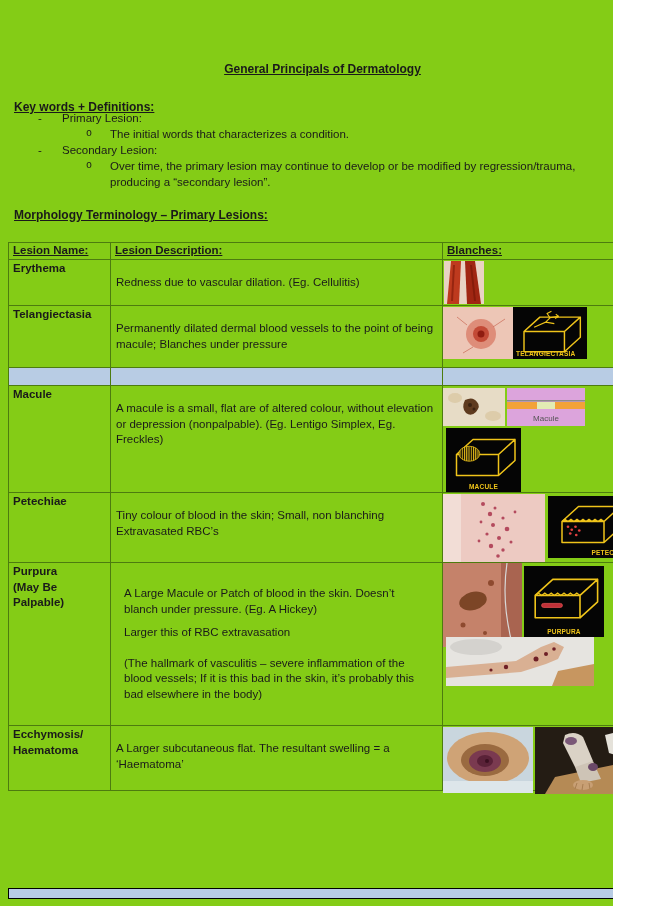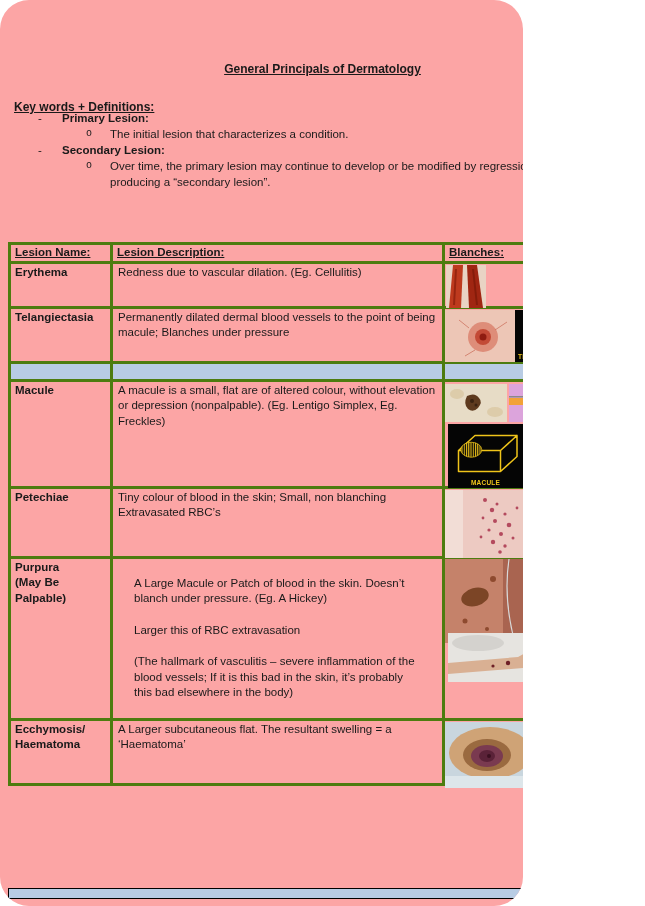--- a/index.html
+++ b/index.html
@@ -1,50 +1,50 @@
 <!DOCTYPE html>
 <html><head>
 <meta charset="utf-8">
 <style>
   * { margin:0; padding:0; box-sizing:border-box; }
   body { background:#ffffff; }
   .page {
-    position:relative; width:523px; height:906px; background:#fca5a5;
-    font-family:"Liberation Sans", sans-serif; color:#1a1a1a; overflow:hidden;border-radius:29px;
+    position:relative; width:613px; height:906px; background:#84cc16;
+    font-family:"Liberation Sans", sans-serif; color:#1a1a1a; overflow:hidden;
   }
   .doc-title {
     position:absolute; top:62px; left:0; width:645px; text-align:center;
     font-size:12px; font-weight:bold; text-decoration:underline;
   }
   .section-heading {
     position:absolute; left:14px; font-size:12px; font-weight:bold; text-decoration:underline;
   }
   .kw-heading { top:100px; }
   .morph-heading { top:208px; }
   .li { position:absolute; display:flex; font-size:11.5px; line-height:16px; }
   .li .marker { display:inline-block; width:24px; flex:0 0 24px; }
   .li .circ { font-family:"Liberation Mono", monospace; font-size:10px; }
-  .li .term { font-weight:bold; }
+  .li .term { font-weight:normal; }
   .li1 { top:110px; left:38px; }
   .li2 { top:126px; left:86px; }
   .li3 { top:142px; left:38px; }
   .li4 { top:158px; left:86px; }
   .li4 .def { width:515px; }
 
   table.lesion-table {
     position:absolute; top:242px; left:8px; width:623px;
     border-collapse:collapse; table-layout:fixed;
   }
-  .lesion-table td { border:3px solid #4d7c0f; vertical-align:top; font-size:11.5px; line-height:15.5px; }
+  .lesion-table td { border:1px solid #4d7c0f; vertical-align:top; font-size:11.5px; line-height:15.5px; }
   .lesion-table td.nm { font-weight:bold; padding:1px 4px; white-space:pre-line; }
-  .lesion-table td.ds { padding:1px 5px; }
+  .lesion-table td.ds { padding:15px 5px; }
   .lesion-table td.pic { padding:0; position:relative; }
   .lesion-table tr.hdr td { font-weight:bold; text-decoration:underline; padding:0 4px; }
   .lesion-table tr.sep td { background:#B8CCE4; }
-  .ds p { margin:16px; }
+  .ds p { margin:8px; }
   .ds p.gap { margin-top:15px; }
 
   .img { position:absolute; overflow:hidden; }
   .img svg { display:block; }
   .boxdiag { position:absolute; background:#050505; }
   .box-label {
     position:absolute; bottom:2px; left:0; width:100%;
     color:#EFC41A; font-size:6.5px; font-weight:bold; text-align:center;
     letter-spacing:0.2px; line-height:7px;
   }
@@ -66,31 +66,32 @@
   <div class="doc-title">General Principals of Dermatology</div>
 
   <div class="section-heading kw-heading">Key words + Definitions:</div>
 
   <div class="li li1">
     <span class="marker dash">-</span>
     <span class="term">Primary Lesion:</span>
   </div>
   <div class="li li2">
     <span class="marker circ">o</span>
-    <span class="def">The initial lesion that characterizes a condition.</span>
+    <span class="def">The initial words that characterizes a condition.</span>
   </div>
   <div class="li li3">
     <span class="marker dash">-</span>
     <span class="term">Secondary Lesion:</span>
   </div>
   <div class="li li4">
     <span class="marker circ">o</span>
     <span class="def">Over time, the primary lesion may continue to develop or be modified by regression/trauma, producing a “secondary lesion”.</span>
   </div>
 
+  <div class="section-heading morph-heading">Morphology Terminology – Primary Lesions:</div>
 
   <table class="lesion-table">
     <colgroup>
         <col style="width:102px">
         <col style="width:332px">
         <col style="width:189px">
       </colgroup>
 
     <tbody>
         <tr class="hdr" style="height:16px">

